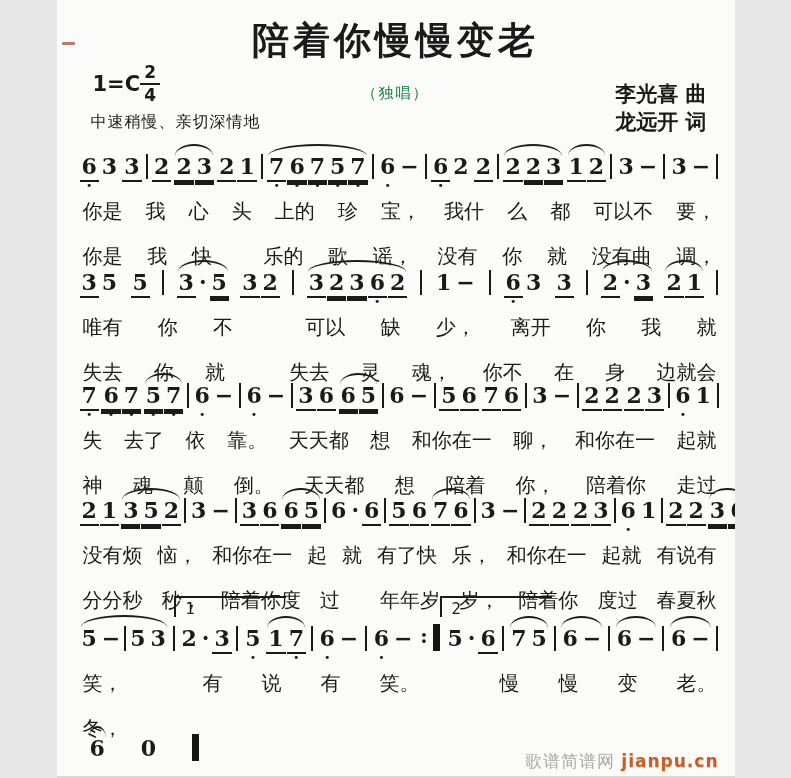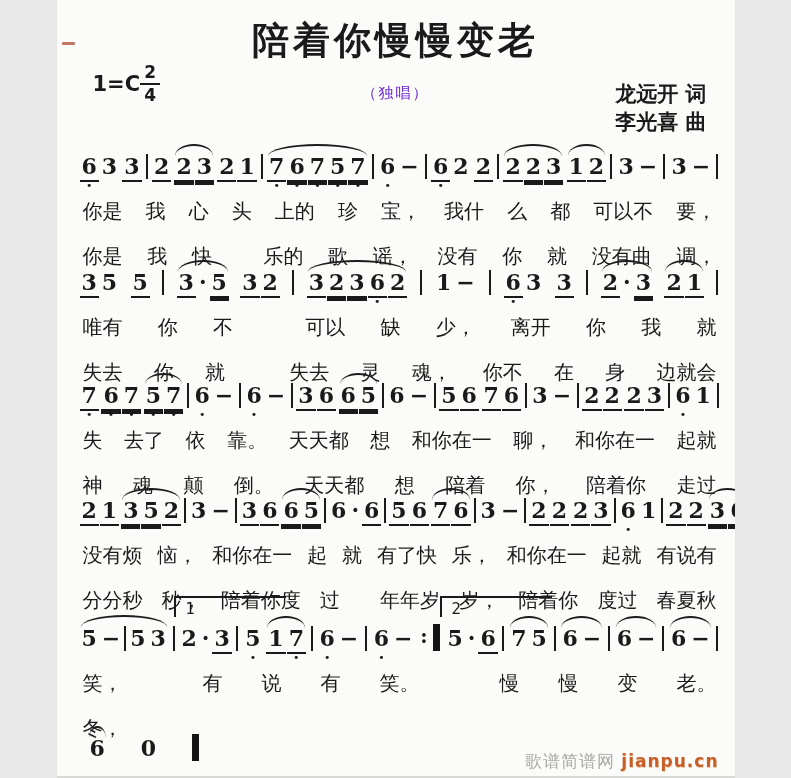--- a/index.html
+++ b/index.html
@@ -9,21 +9,21 @@
     font-family:"DejaVu Sans","Liberation Sans",sans-serif;
     box-shadow:inset 0 -2px 0 #d8d8d4;
   }
   .title{position:absolute;top:16px;left:0;width:100%;text-align:center;
     font-size:37px;font-weight:bold;letter-spacing:4px;}
   .keysig{position:absolute;left:36px;top:64px;display:flex;align-items:center;
     font-size:21px;font-weight:bold;}
   .frac{display:inline-flex;flex-direction:column;align-items:center;line-height:1;font-size:17px;font-weight:bold;}
   .frac .ftop{border-bottom:2px solid #1a1a1a;padding:0 4px 2px;}
   .frac .fbot{padding-top:2px;}
-  .subtitle{position:absolute;top:84px;left:0;width:100%;text-align:center;font-size:15px;color:#6d28d9;letter-spacing:2px;}
+  .subtitle{position:absolute;top:84px;left:0;width:100%;text-align:center;font-size:15px;color:#15803d;letter-spacing:2px;}
   .credits{position:absolute;right:28px;top:80px;font-size:21px;font-weight:600;line-height:1.35;text-align:left;}
   .tempo{position:absolute;left:34px;top:112px;font-size:16px;letter-spacing:1px;}
   .score{position:absolute;left:0;top:0;right:0;bottom:0;}
   .system{position:absolute;left:22px;right:14px;}
   .notes{display:flex;justify-content:space-between;align-items:flex-end;height:34px;}
   .system.left .notes{justify-content:flex-start;gap:30px;padding-left:8px;}
   .grp{position:relative;display:flex;align-items:flex-end;gap:1px;padding:0 1px;}
   .tk{position:relative;font-family:"DejaVu Serif","Liberation Serif",serif;
     font-weight:bold;font-size:22px;line-height:1;padding:0 2px 3px;}
   .tk.u1{box-shadow:0 2px 0 0 currentColor;}
@@ -59,24 +59,25 @@
     <span>1=C</span>
     <span class="frac">
       <span class="ftop">2</span>
       <span class="fbot">4</span>
     </span>
   </div>
 
   <div class="subtitle">（独唱）</div>
 
   <div class="credits">
+    <div>李光喜 曲</div>
     <div>龙远开 词</div>
-    <div>李光喜 曲</div>
   </div>
 
+  <div class="tempo">中速稍慢、亲切深情地</div>
 
   <div class="score">
       <div class="system" style="top: 146px;">
         <div class="notes">
           <span class="grp">
             <span class="tk u1 b">6</span>
             <span class="tk">3</span>
           </span>
           <span class="grp">
             <span class="tk u1">3</span>

